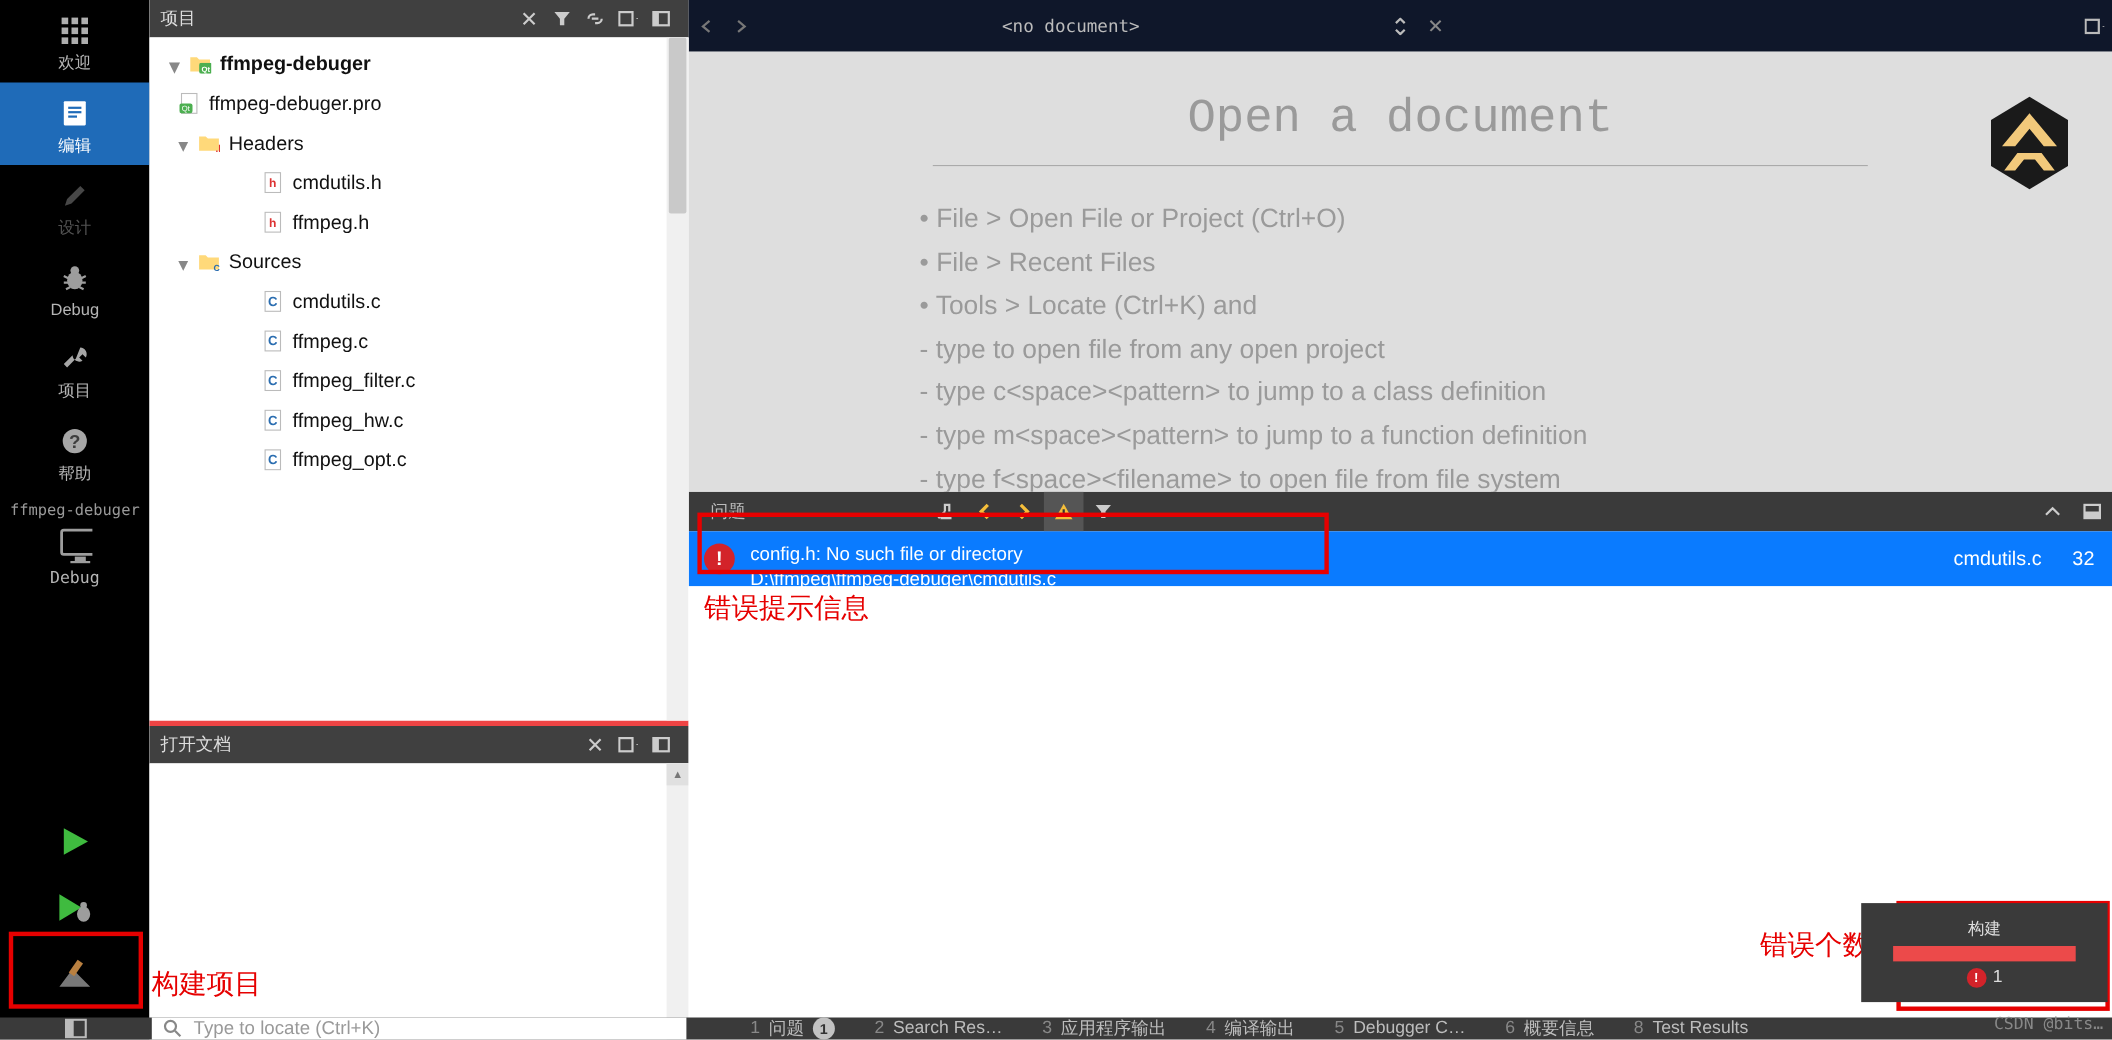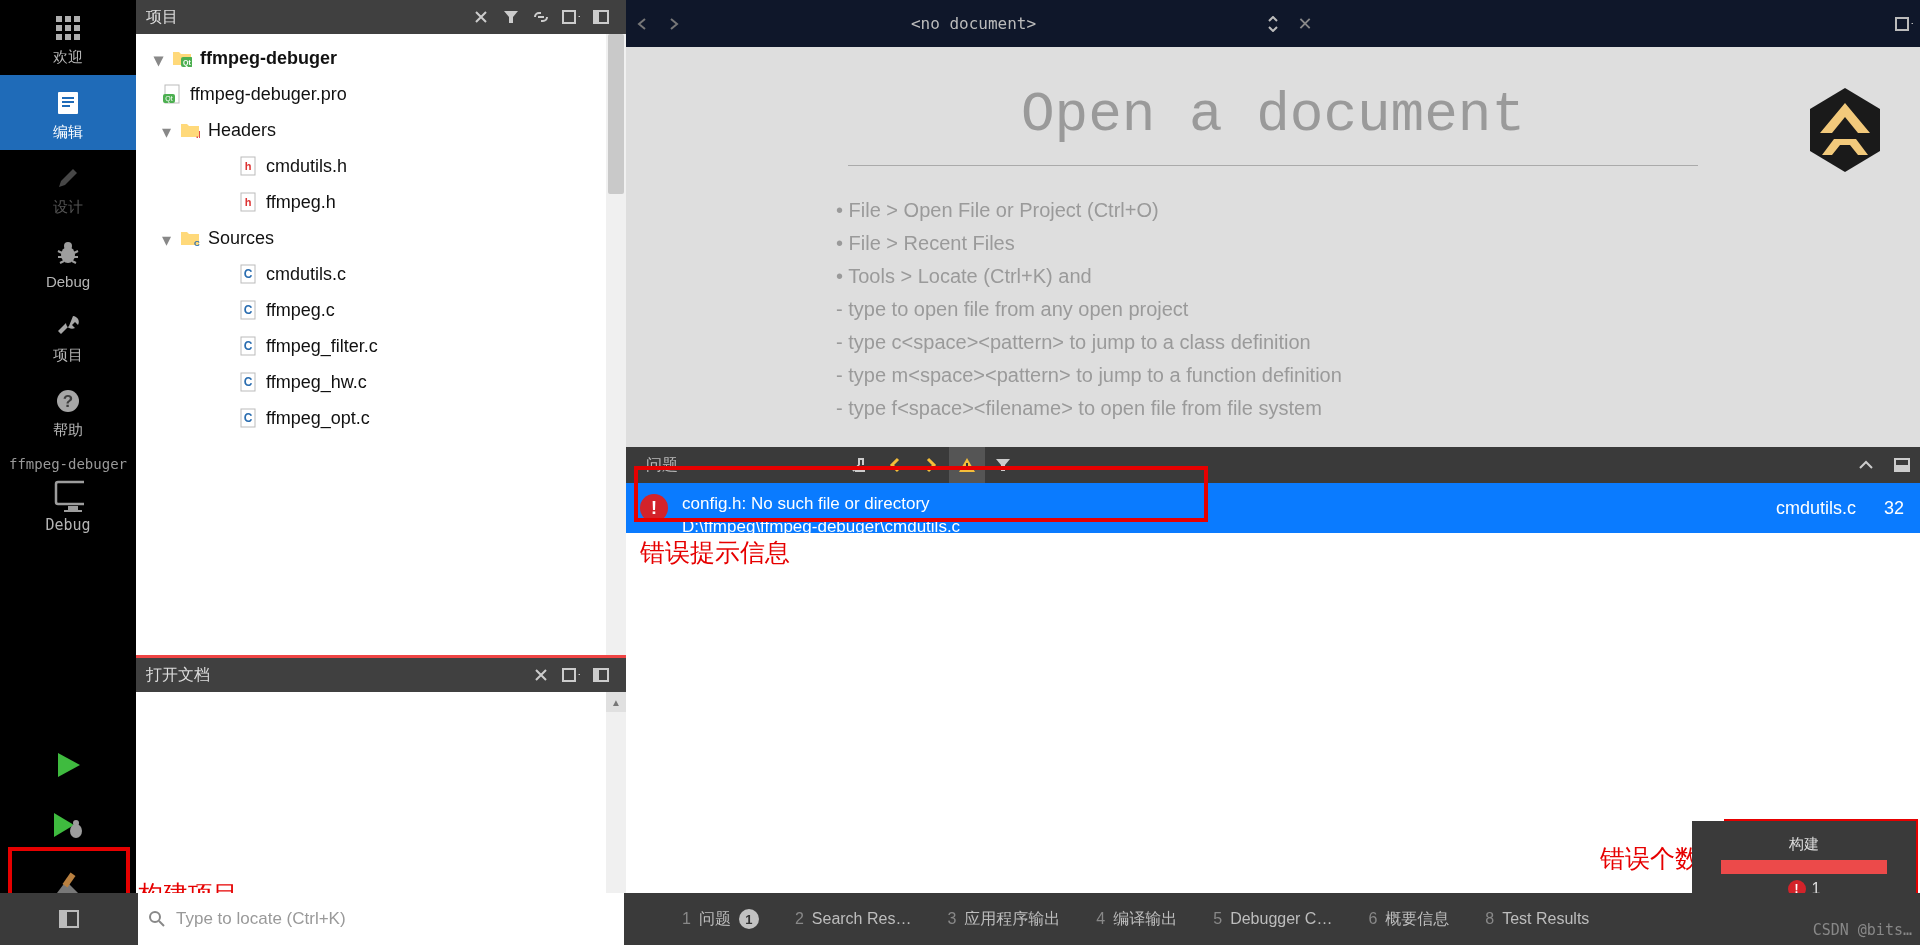--- a/index.html
+++ b/index.html
@@ -26,36 +26,36 @@
 .tree-scroll { position:absolute; right:0; top:0; bottom:0; width:20px; background:#f0f0f0; }
 .tree-scroll .thumb { position:absolute; left:2px; right:2px; top:0; height:160px; background:#c9c9c9; border-radius:2px; }
 .tree-row { display: flex; align-items: center; height: 36px; font-size: 18px; color: #111; padding-left: 10px; }
 .tree-row.bold { font-weight: 700; }
 .tree-row .arrow { width: 18px; height: 18px; color: #888; }
 .tree-row .file-ico { width: 20px; height: 20px; margin-right: 8px; display:flex; align-items:center; justify-content:center; }
 .tree-row.depth-0 { padding-left: 18px; }
 .tree-row.depth-1 { padding-left: 26px; }
 .tree-row.depth-2 { padding-left: 102px; }
 
-.open-docs { height: 290px; display:flex; flex-direction:column; border-top: 3px solid #ef4444; }
+.open-docs { height: 290px; display:flex; flex-direction:column; border-top: 5px solid #ef4444; }
 .open-docs .body { flex:1; background:#fff; position:relative; }
 .open-docs .body .scroll { position:absolute; right:0; top:0; bottom:0; width:20px; background:#f0f0f0; }
 .open-docs .body .scroll .up, .open-docs .body .scroll .down { position:absolute; left:0; right:0; height:20px; background:#e0e0e0; display:flex; align-items:center; justify-content:center; color:#777; font-size:10px; }
 .open-docs .body .scroll .up { top:0; } .open-docs .body .scroll .down { bottom:0; }
 
 
 .main-col { flex:1; display:flex; flex-direction:column; }
 .editor-top-bar { height: 47px; background: #0f172a; display:flex; align-items:center; color:#bbb; }
 .editor-top-bar .tb-btn { width:32px; height:100%; display:flex; align-items:center; justify-content:center; color:#888; }
 .editor-top-bar .docname { flex:1; text-align:center; color:#bbb; font-size:16px; font-family:monospace; }
 
 .welcome-pane { height: 400px; background:#dedede; position:relative; overflow:hidden; }
-.welcome-pane .title { font-family: "Courier New", monospace; font-size: 56px; color:#9a9a9a; text-align:center; padding-top: 36px; }
+.welcome-pane .title { font-family: "Courier New", monospace; font-size: 43px; color:#9a9a9a; text-align:center; padding-top: 36px; }
 .welcome-pane .hr { width: 850px; height:1px; background:#aaa; margin: 18px auto 0; }
-.welcome-pane .hints { font-family: "Courier New", monospace; color:#9a9a9a; font-size:20px; line-height: 1.65; margin: 28px 0 12px 210px; }
+.welcome-pane .hints { font-family: "Courier New", monospace; color:#9a9a9a; font-size:24px; line-height: 1.65; margin: 28px 0 12px 210px; }
 .welcome-pane .qt-logo { position:absolute; right:36px; top:38px; }
 
 .problems-bar { height: 36px; background: #3a3a3a; display:flex; align-items:center; color:#bbb; }
 .problems-bar .lbl { padding: 0 14px 0 20px; font-size:16px; }
 .problems-bar .pb-ico { width: 36px; height:100%; display:flex; align-items:center; justify-content:center; }
 .problems-bar .spacer { flex:1; }
 
 .error-row { height: 50px; background:#0a7bff; display:flex; align-items:center; color:#fff; font-family:monospace; font-size:17px; padding: 0 16px 0 4px; }
 .error-row .err-ico { width:28px; height:28px; border-radius:50%; background:#d3232a; display:flex; align-items:center; justify-content:center; color:#fff; font-weight:bold; margin: 0 14px 0 10px; font-size:18px; }
 .error-row .msgs { display:flex; flex-direction:column; line-height:1.3;margin-top:15px; }
@@ -67,21 +67,21 @@
 .anno-box { position:absolute; border:4px solid #e60000; pointer-events:none; }
 .anno-text { position:absolute; color:#e60000; font-size:25px; font-family: "SimSun", serif; pointer-events:none; }
 
 .build-popup { position:absolute; right:4px; bottom:34px; width:224px; height:90px; background:#3a3a3a; display:flex; flex-direction:column; align-items:center; justify-content:center; gap:6px; color:#ccc; }
 .build-popup .bp-title { font-size:15px; color:#ddd; }
 .build-popup .bp-bar { width: 166px; height: 14px; background:#ec4a4a; }
 .build-popup .bp-count { display:flex; align-items:center; gap:6px; color:#ddd; }
 .build-popup .bp-count .c-ico { width:18px; height:18px; border-radius:50%; background:#d3232a; display:flex; align-items:center; justify-content:center; color:#fff; font-weight:bold; font-size:12px; }
 
 
-.status-bar { position:absolute; left:0; right:0; bottom:0; height:52px; background:#3a3a3a; display:flex; align-items:center; color:#c9c9c9; }
+.status-bar { position:absolute; left:0; right:0; bottom:0; height:20px; background:#3a3a3a; display:flex; align-items:center; color:#c9c9c9; }
 .status-bar .sb-left { width:138px; height:100%; display:flex; align-items:center; justify-content:center; }
 .status-bar .search-wrap { width: 486px; height:100%; background:#fff; display:flex; align-items:center; padding:0 10px; color:#888; gap:10px; }
 .status-bar .tabs { flex:1; display:flex; align-items:center; height:100%; padding-left:40px; }
 .status-bar .tab { display:flex; align-items:center; gap:8px; padding:0 18px; height:100%; color:#bdbdbd; font-size:16px; font-family:monospace; }
 .status-bar .tab .num { color:#888; }
 .status-bar .tab .badge { min-width:20px; height:20px; border-radius:10px; background:#c2c2c2; color:#333; display:flex; align-items:center; justify-content:center; font-size:13px; font-weight:bold; }
 
 svg { display:block; }
 </style>
 </head>

